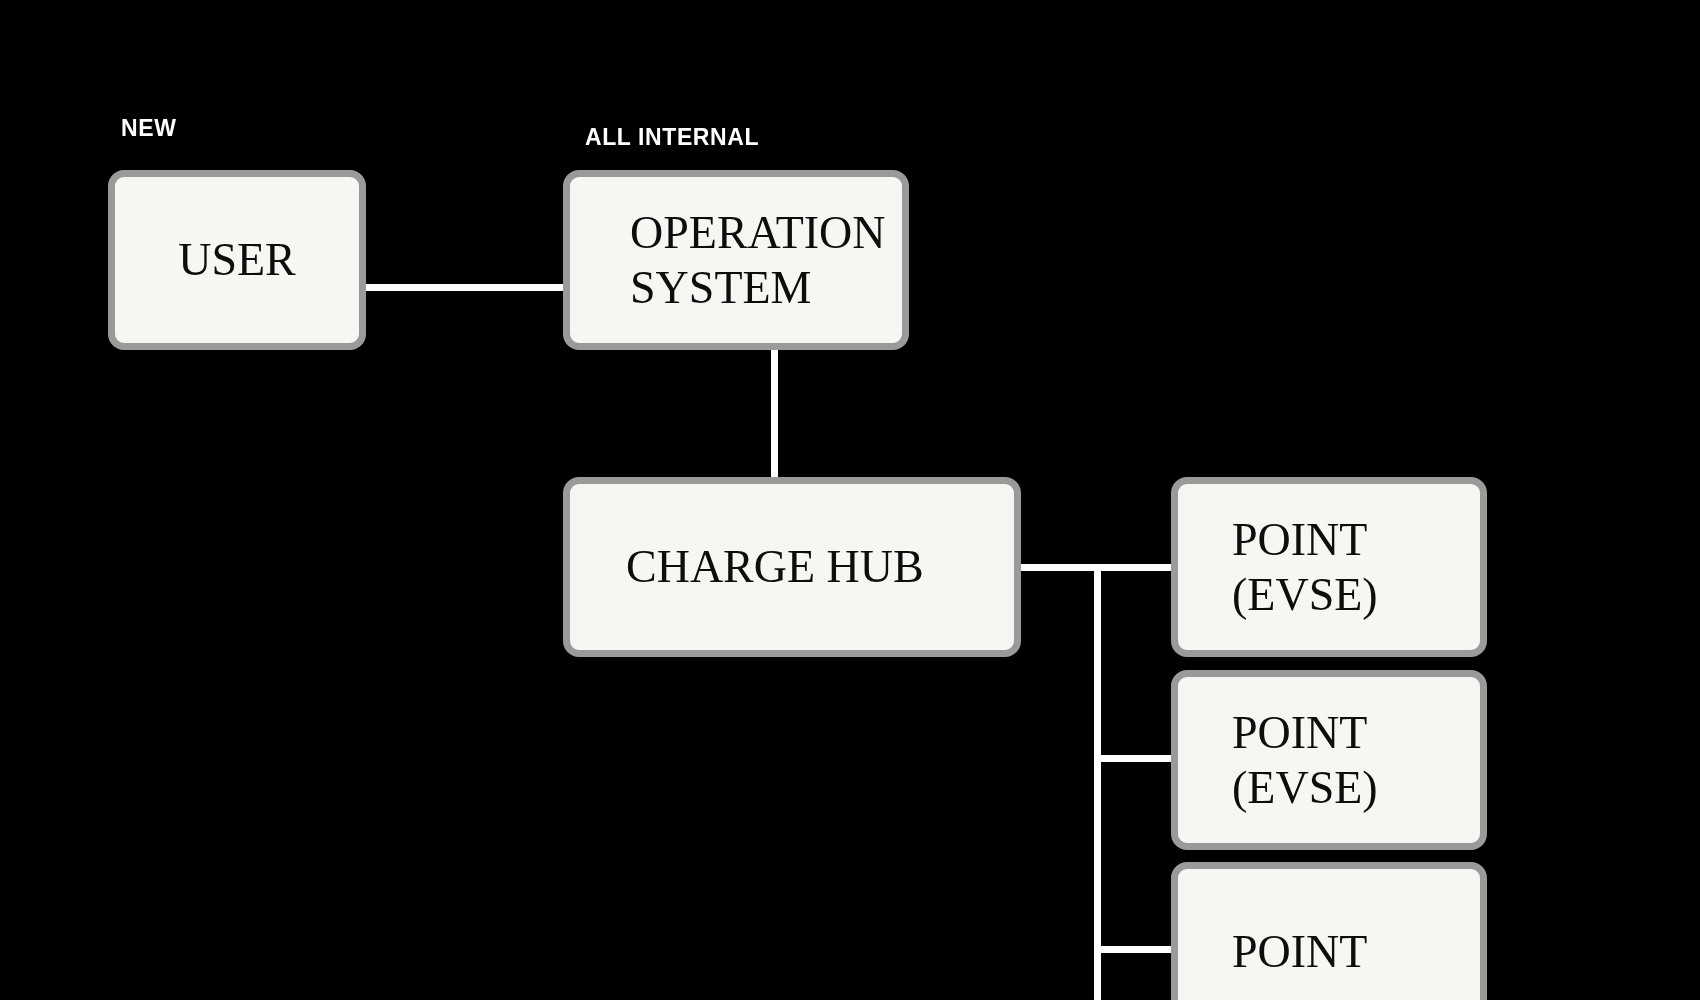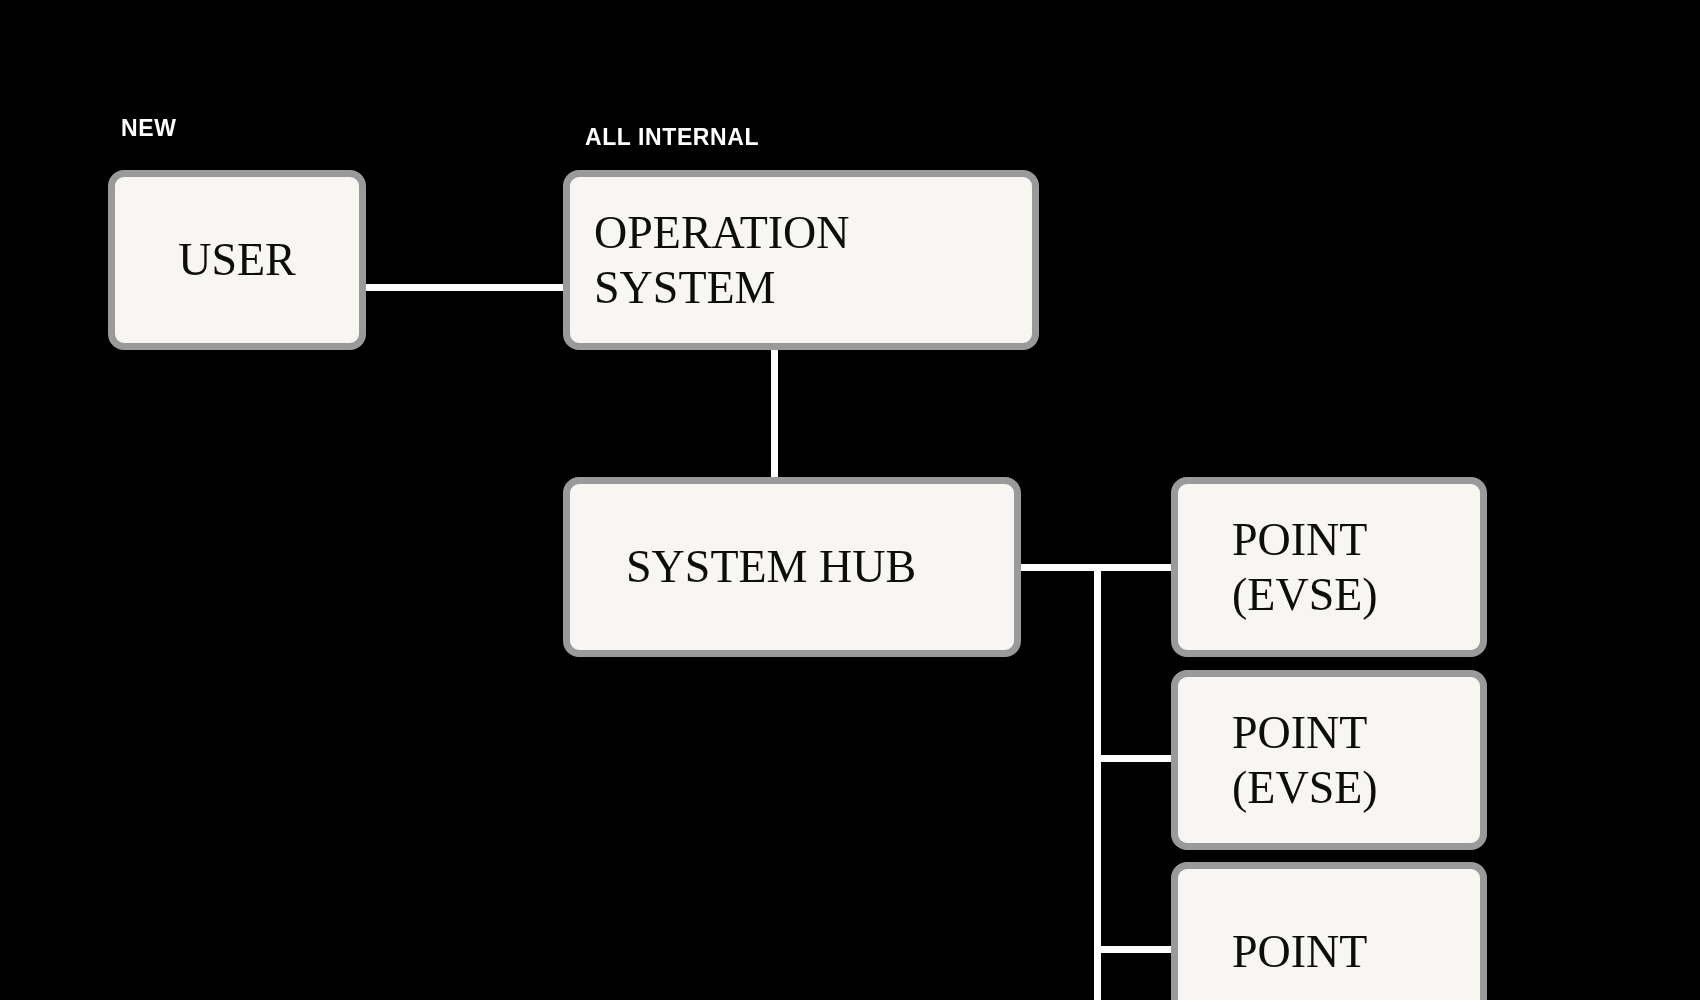--- a/index.html
+++ b/index.html
@@ -83,27 +83,27 @@
   <div class="conn" style="left:1094px; top:564px; width:7px; height:436px;"></div>
 
   <div class="conn" style="left:1094px; top:755px; width:190px; height:7px;"></div>
 
   <div class="conn" style="left:1094px; top:946px; width:190px; height:7px;"></div>
 
   <div class="node align-center" style="left:108px; top:170px; width:258px; height:180px; padding:0 16px;">
     <span class="node-label">USER</span>
   </div>
 
-  <div class="node align-left" style="left:563px; top:170px; width:476px; height:180px; padding:0 24px;">
+  <div class="node align-left" style="left:563px; top:170px; width:346px; height:180px; padding:0 60px;">
     <span class="node-label">OPERATION
 SYSTEM</span>
   </div>
 
   <div class="node align-left" style="left:563px; top:477px; width:458px; height:180px; padding:0 56px;">
-    <span class="node-label">SYSTEM HUB</span>
+    <span class="node-label">CHARGE HUB</span>
   </div>
 
   <div class="node align-left" style="left:1171px; top:477px; width:316px; height:180px; padding:0 54px;">
     <span class="node-label">POINT
 (EVSE)</span>
   </div>
 
   <div class="node align-left" style="left:1171px; top:670px; width:316px; height:180px; padding:0 54px;">
     <span class="node-label">POINT
 (EVSE)</span>

